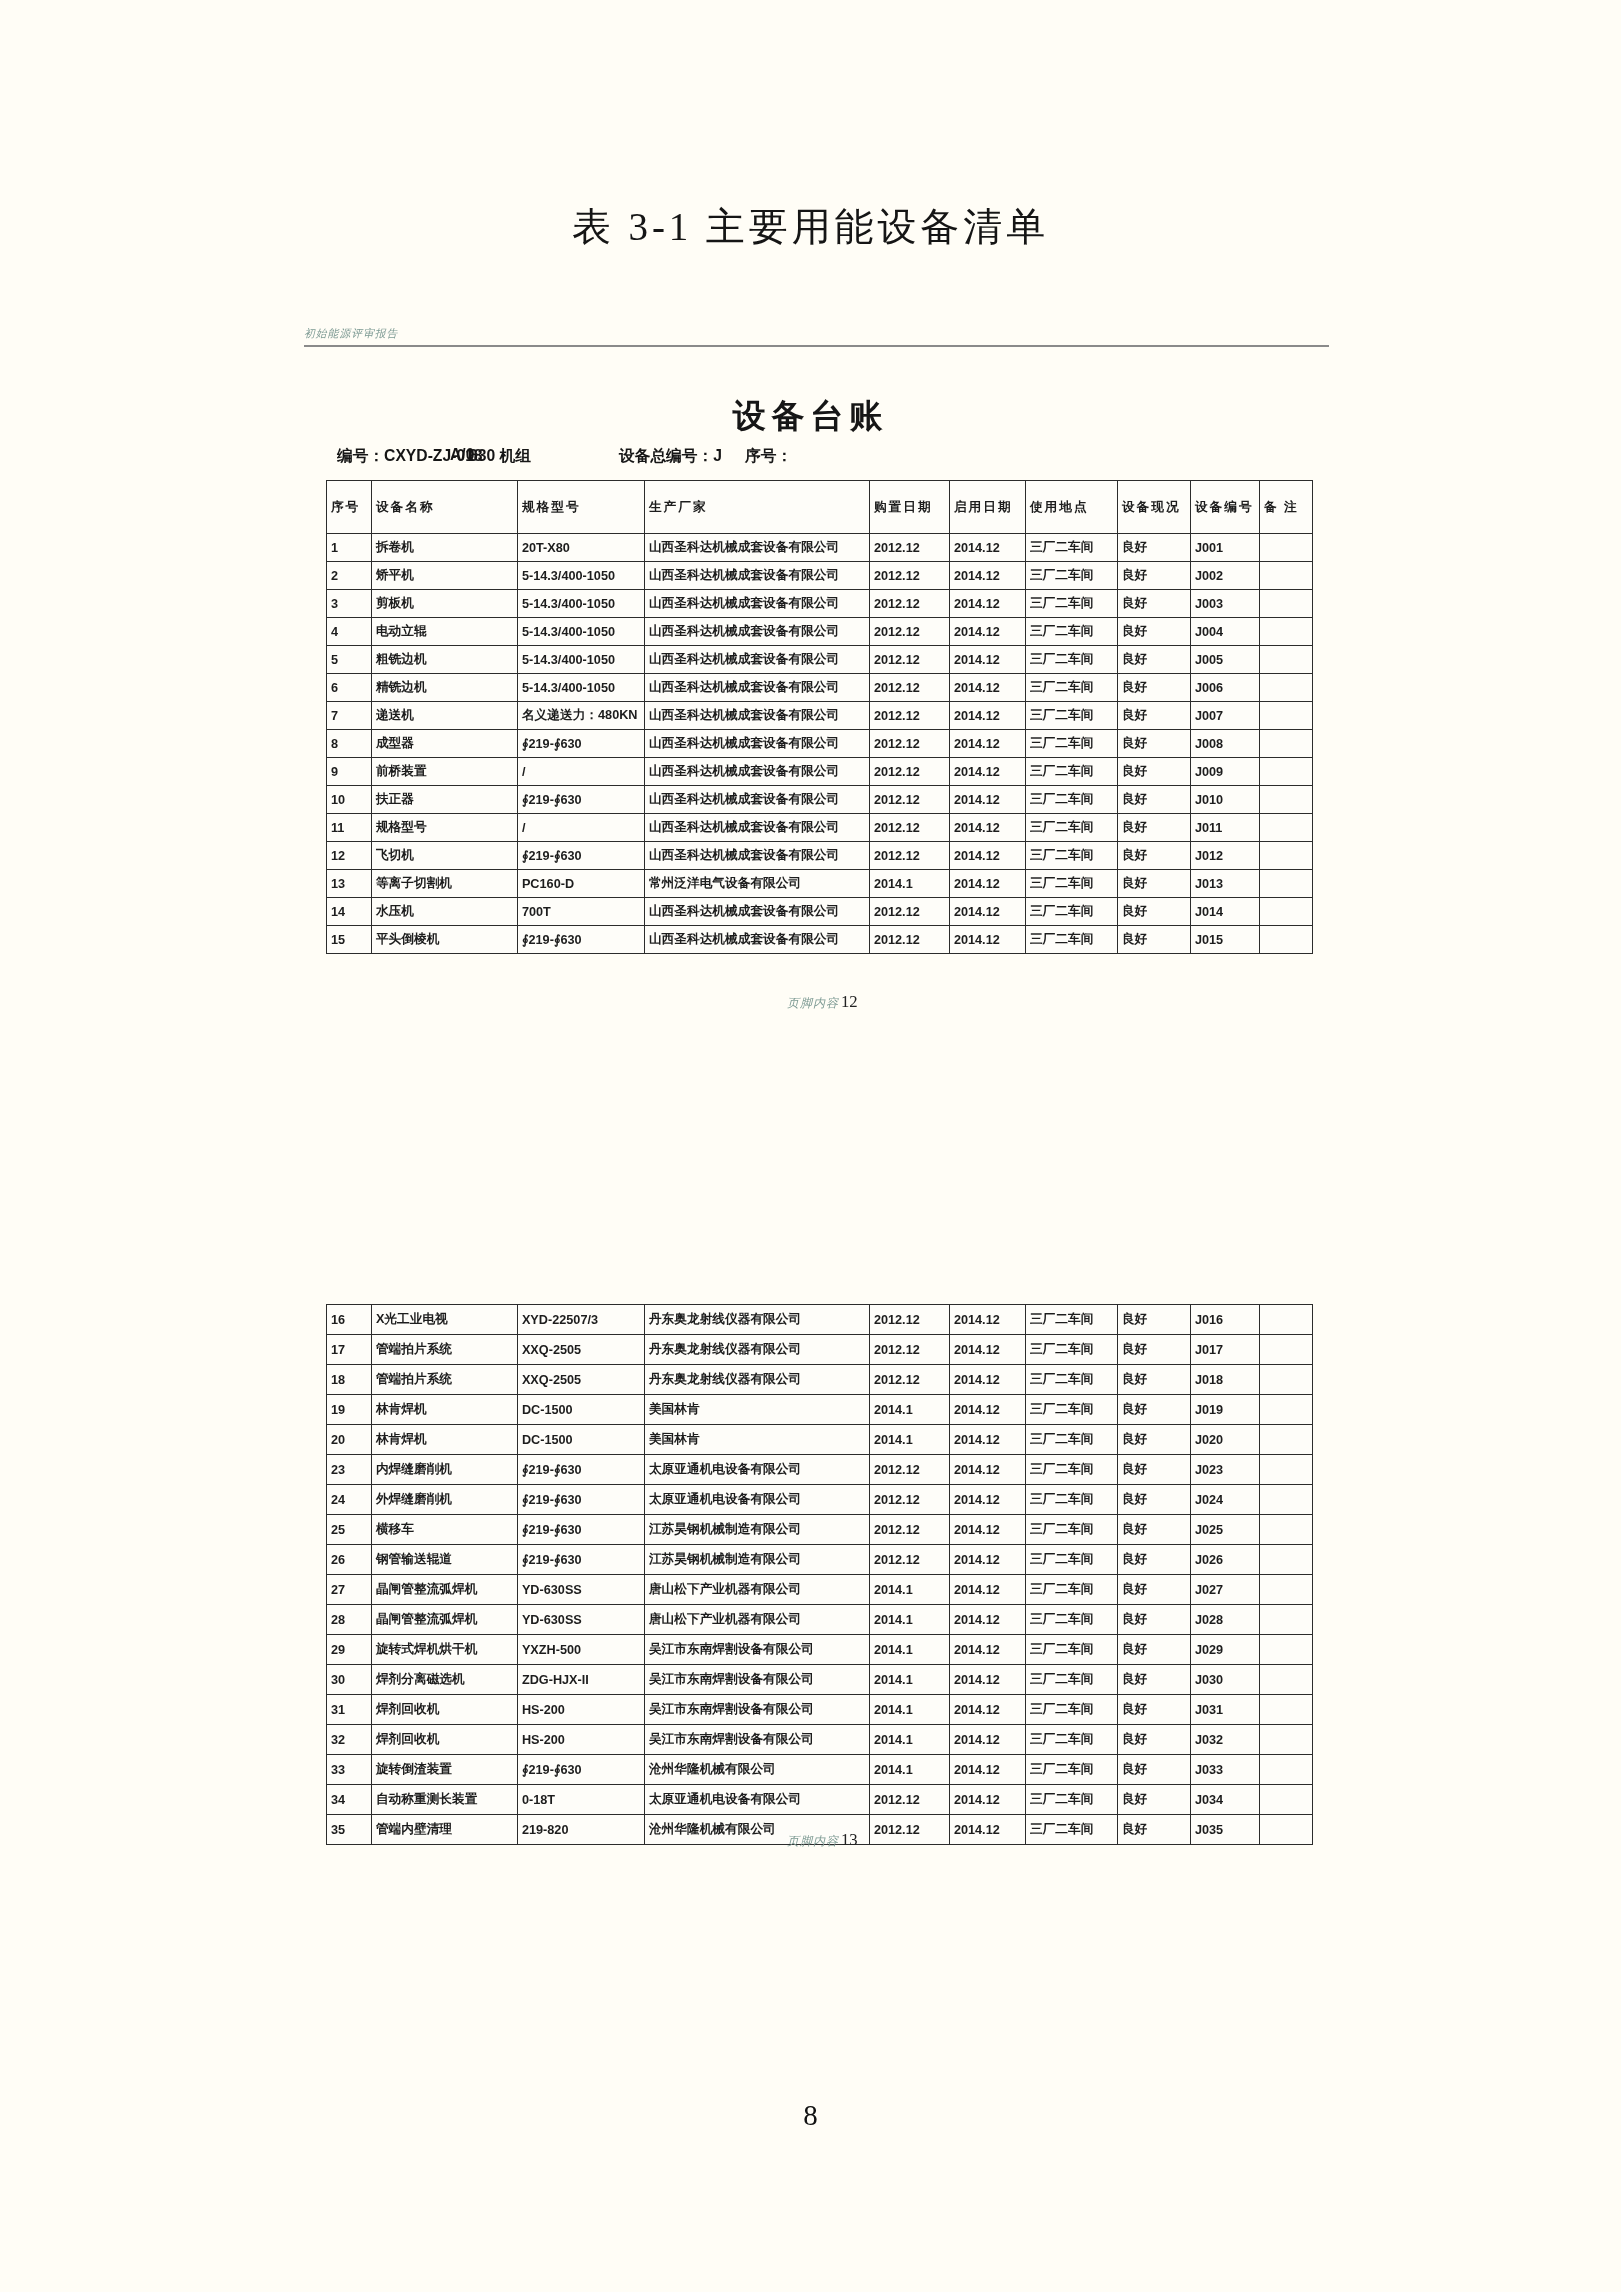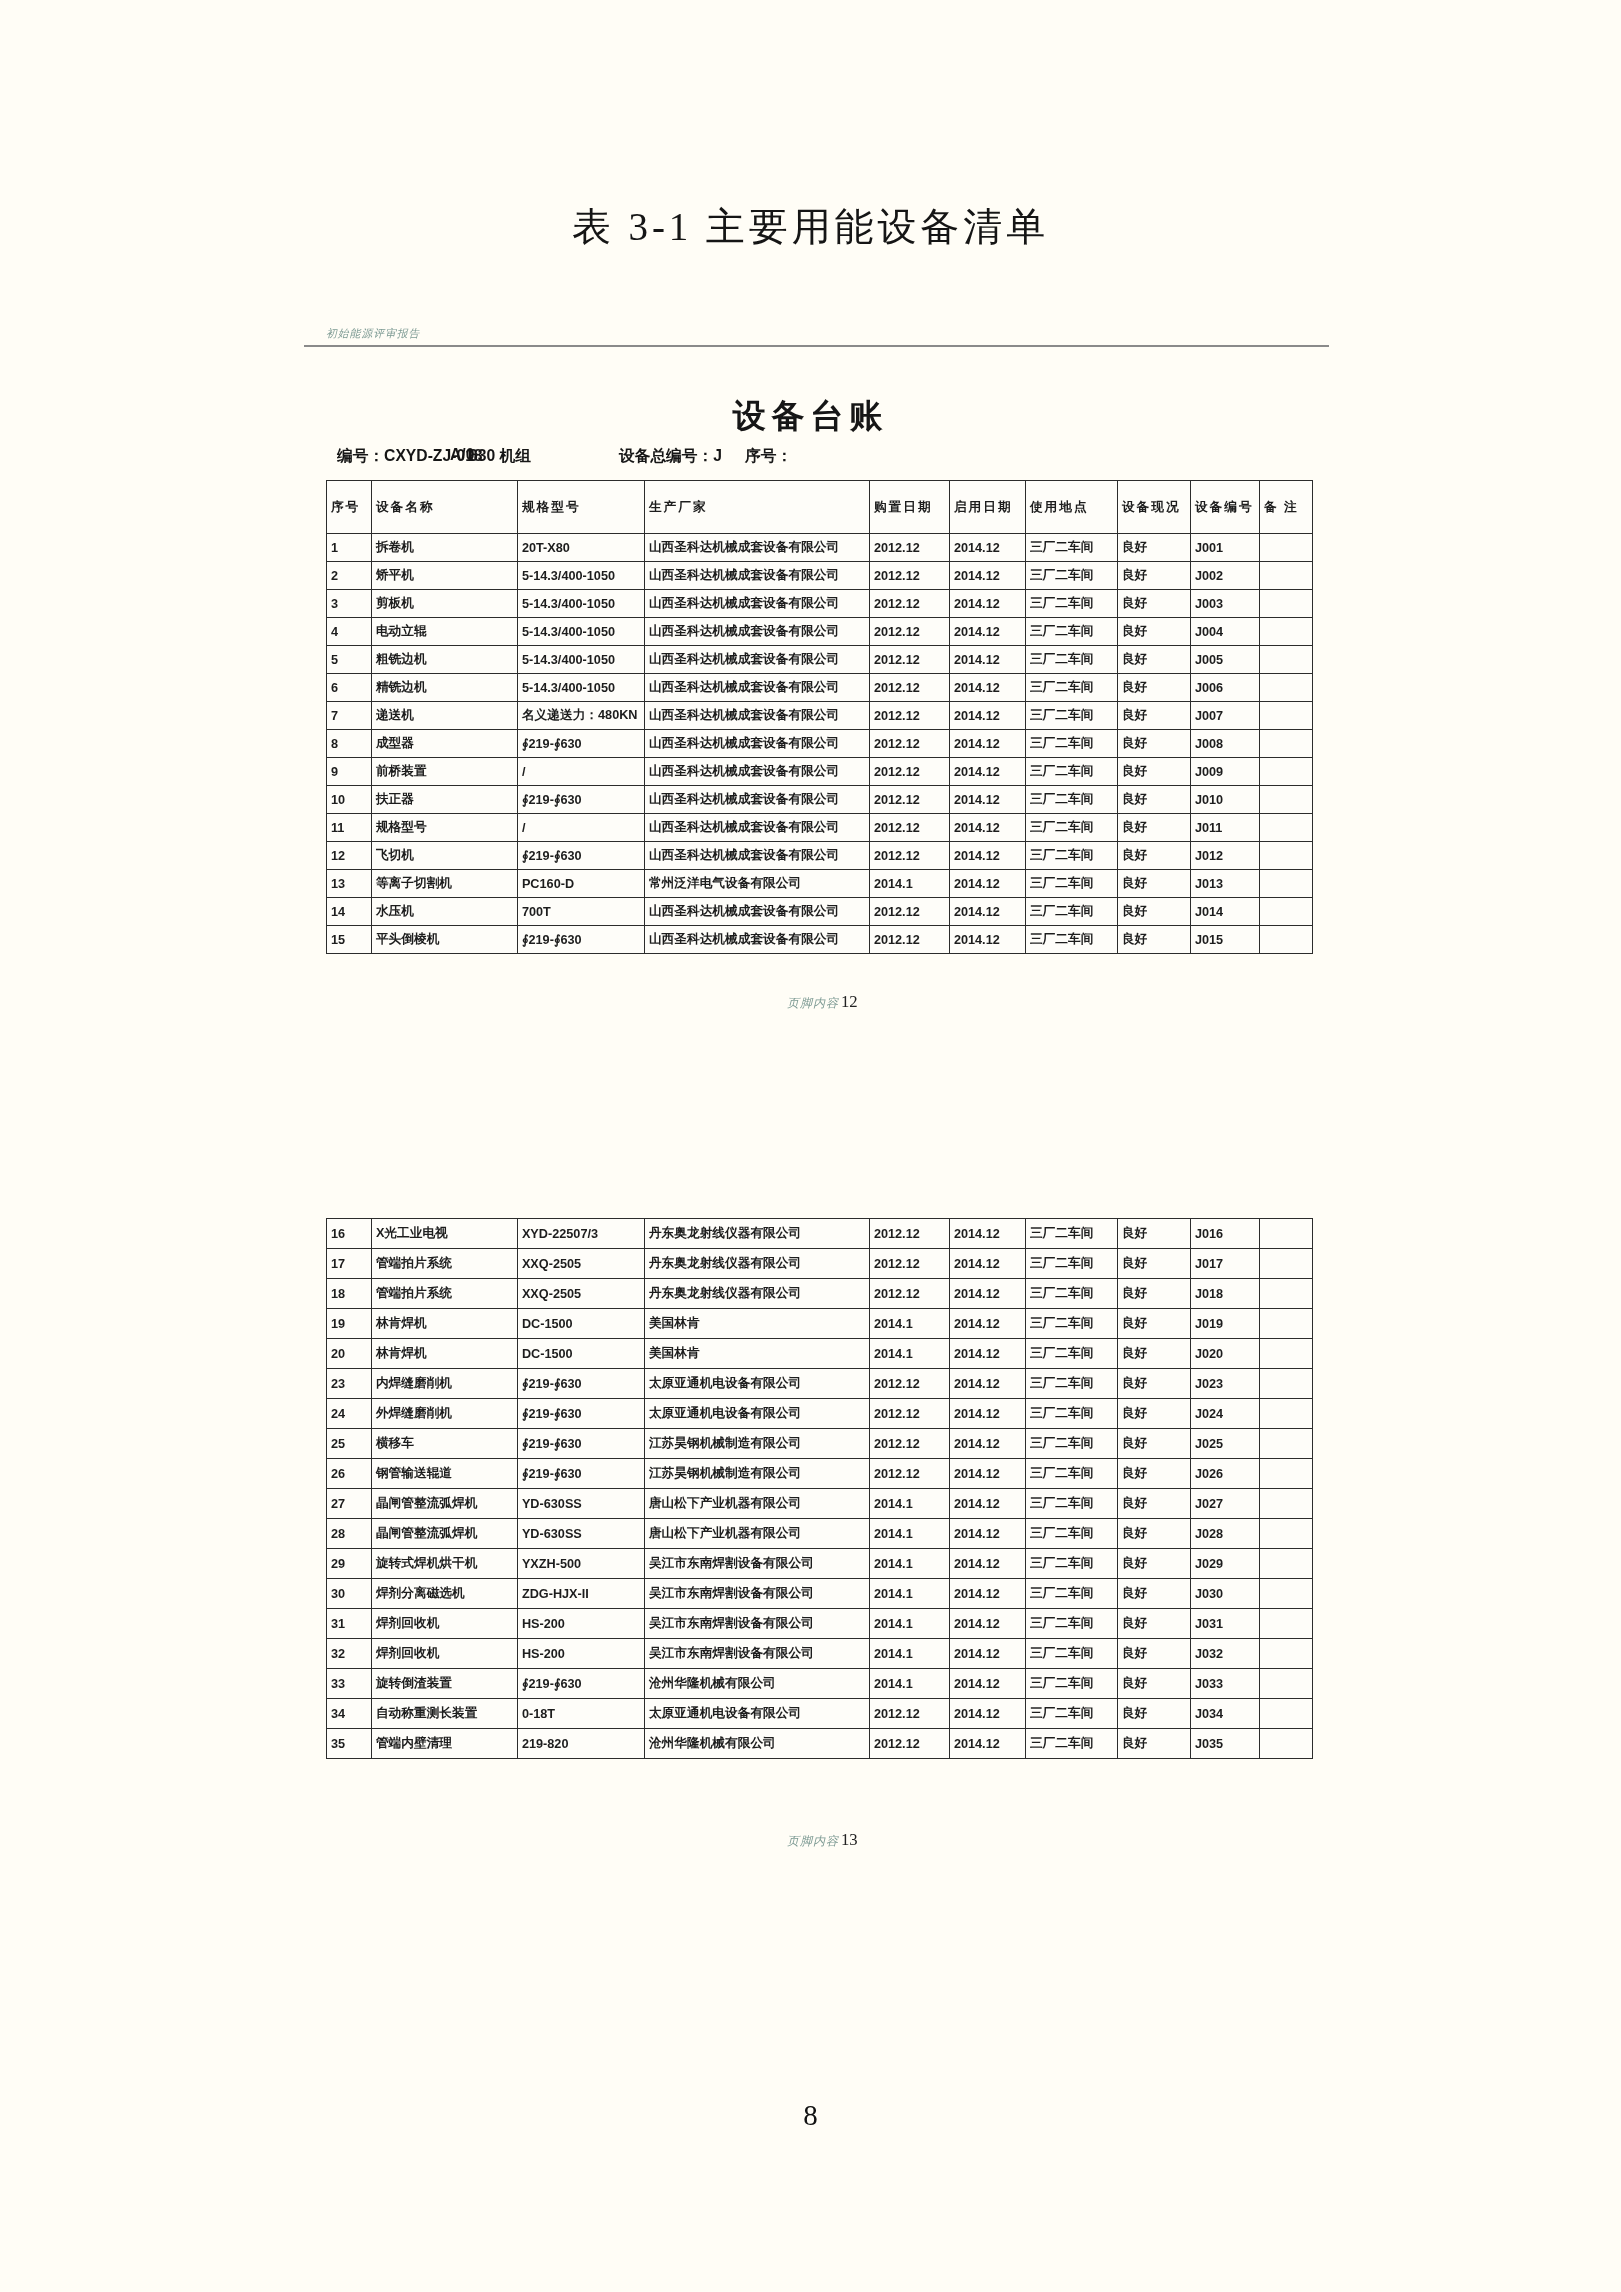--- a/index.html
+++ b/index.html
@@ -11,21 +11,21 @@
     overflow:hidden;
   }
   .doc-title{
     position:absolute;top:200px;left:0;width:1621px;
     text-align:center;
     font-family:"Liberation Serif",serif;
     font-size:39px;letter-spacing:3.9px;color:#151515;
   }
   .header-note{
     position:absolute;top:327px;left:304px;
-    font-size:10.8px;font-style:italic;color:#7d9a93;letter-spacing:1px;margin-left:22px;
+    font-size:10.8px;font-style:italic;color:#7d9a93;letter-spacing:1px;
   }
   .header-rule{
     position:absolute;top:345px;left:304px;width:1025px;height:0;
     border-top:2px solid #8a8a8a;
   }
   .section-title{
     position:absolute;top:394px;left:0;width:1621px;
     text-align:center;
     font-size:33px;font-weight:700;letter-spacing:5.9px;color:#161616;
   }
@@ -48,21 +48,21 @@
   table.equip th,table.equip td{
     border:1px solid #2c2c2c;
     font-size:12.7px;font-weight:700;color:#1d1d1d;
     padding:0 0 0 3.9px;text-align:left;vertical-align:middle;
     white-space:nowrap;overflow:hidden;
   }
   table.equip th{letter-spacing:2px;}
   #table1{top:480px;}
   #table1 thead tr{height:53px;margin-top:32px;}
   #table1 tbody tr{height:28px;}
-  #table2{top:1218px;}
+  #table2{top:1304px;}
   #table2 tbody tr{height:30px;}
 
   .footer-note{
     position:absolute;left:787px;white-space:nowrap;
   }
   .footer-note .fn-label{
     font-size:12px;font-style:italic;color:#7d9a93;letter-spacing:1px;
   }
   .footer-note .fn-page{
     font-size:16.7px;color:#222;font-family:"Liberation Serif",serif;margin-left:2px;

